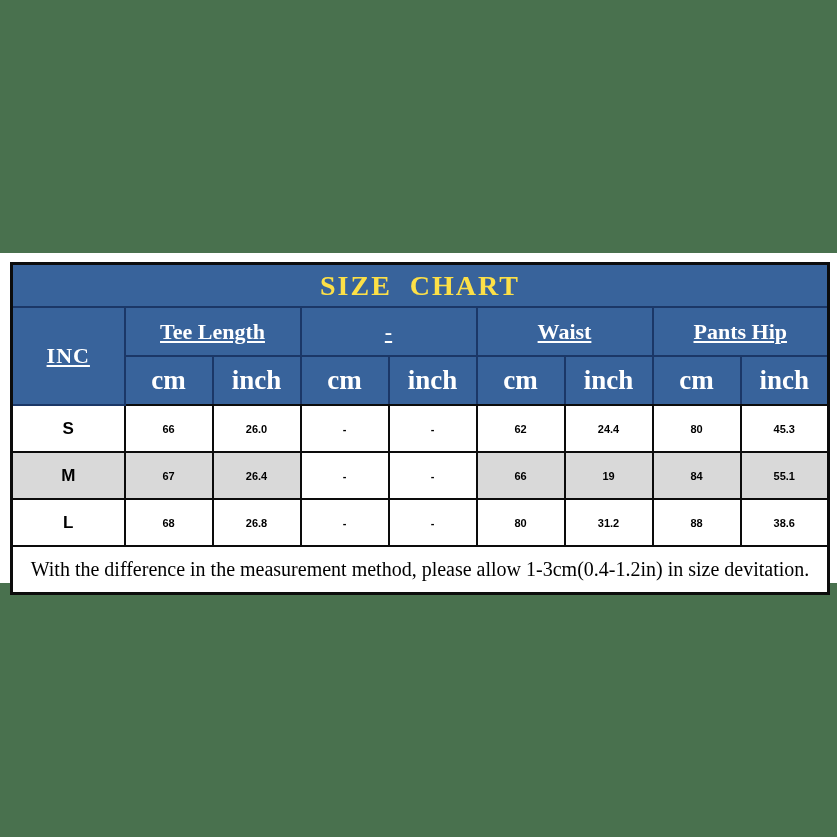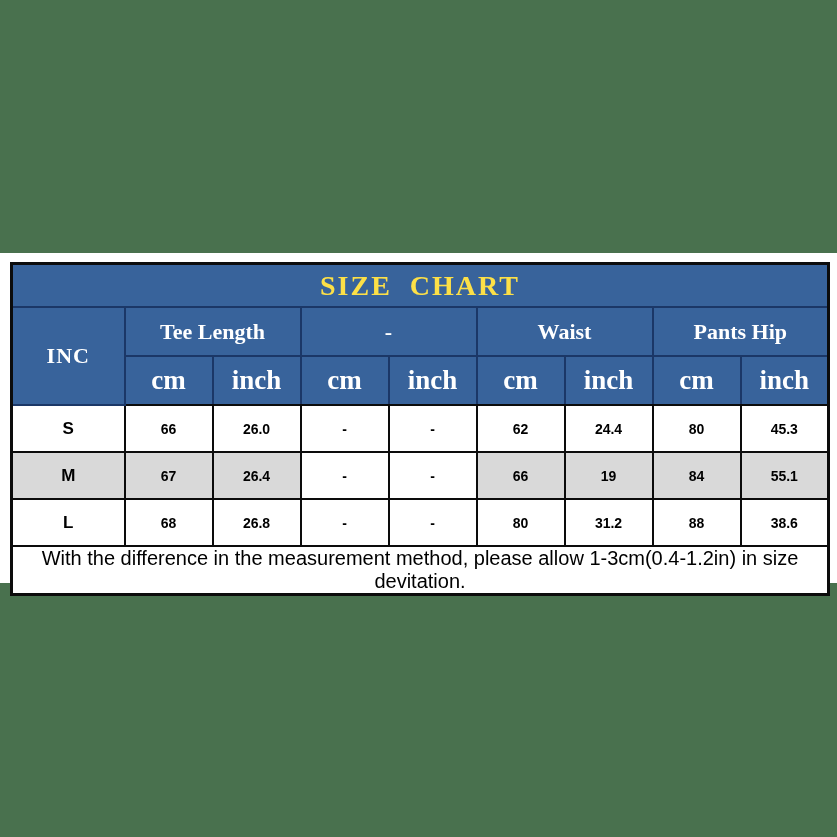--- a/index.html
+++ b/index.html
@@ -42,50 +42,50 @@
     letter-spacing:2px;
     word-spacing:9px;
   }
   tr.group-row td, tr.unit-row td{
     background:#38639B;
     color:#ffffff;
     border:2px solid #1b3767;
     font-family:"Liberation Serif", serif;
     font-weight:bold;
   }
-  tr.group-row td{height:47px;font-size:22px;}
+  tr.group-row td{height:47px;font-size:22px;text-decoration:underline;}
   tr.unit-row td{height:47px;font-size:27px;}
   td.inc-cell{
     font-family:"Liberation Sans", sans-serif;
     font-size:21px;
     font-weight:bold;
     letter-spacing:1px;
     border-bottom:2px solid #0c0c0c;
   }
   tr.unit-row td{border-bottom:2px solid #0c0c0c;}
   
   tr.data-row td{
     height:45px;
     background:#ffffff;
     border:2px solid #0c0c0c;
     color:#000000;
     font-family:"Liberation Sans", sans-serif;
     font-weight:bold;
-    font-size:14px;
+    font-size:11px;
   }
   tr.data-row td.size-cell{font-size:17px;}
   tr.row-m td{background:#d9d9d9;}
   tr.row-m td.keep-white{background:#ffffff;}
   
   tr.note-row td{
     height:45px;
     background:#ffffff;
     border:2px solid #0c0c0c;
     color:#000000;
-    font-family:Liberation Sans, sans-serif;
+    font-family:Liberation Serif, serif;
     font-weight:normal;
     font-size:20px;
   }
 </style>
 </head>
 <body>
 
 <div class="white-band"></div>
 
 <table class="size-chart">

